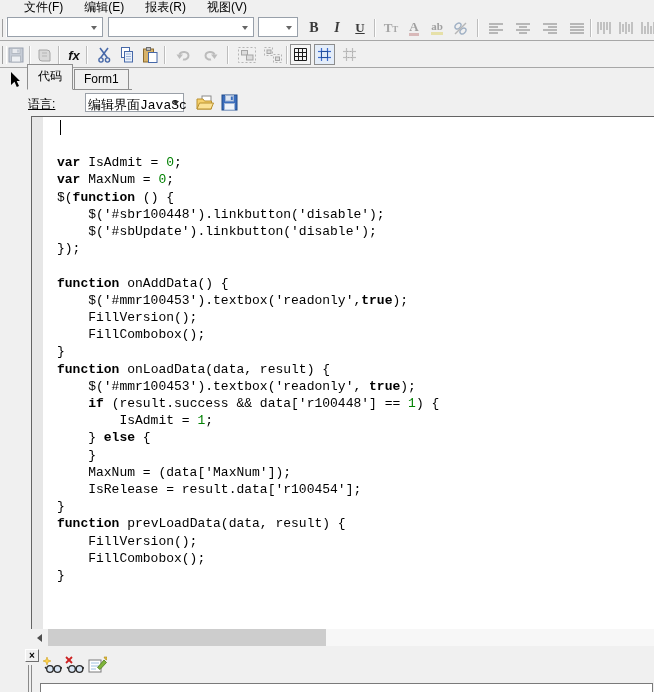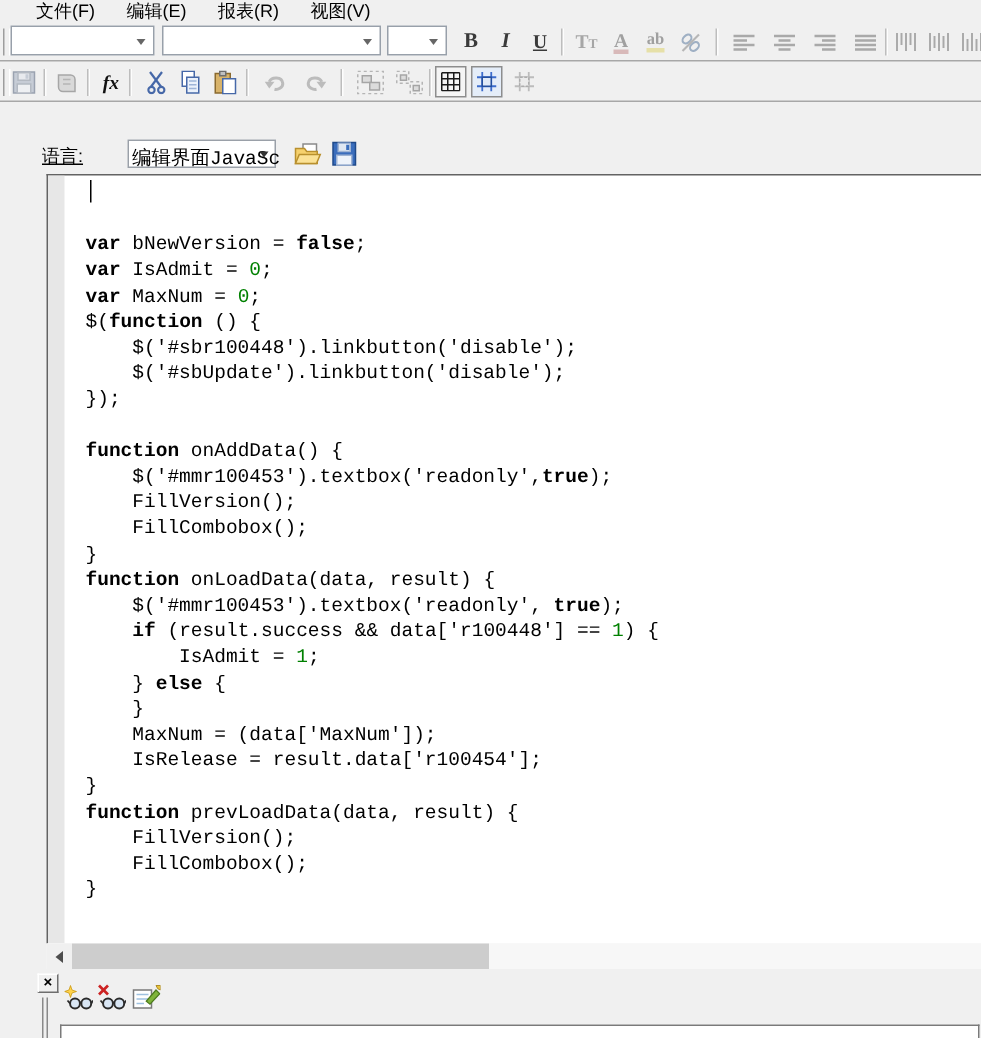--- a/index.html
+++ b/index.html
@@ -19,21 +19,21 @@
   .combo{position:absolute;top:2px;height:20px;background:#fff;border:1px solid #98a0aa;box-sizing:border-box;}
   .combo .cval{position:absolute;left:4px;top:3px;font-size:11px;color:#222;}
   .combo .carr{position:absolute;right:5px;top:8px;width:0;height:0;border-left:3.5px solid transparent;border-right:3.5px solid transparent;border-top:4px solid #666;}
   .tbtn{position:absolute;top:2px;width:22px;height:22px;display:flex;align-items:center;justify-content:center;}
   .tbtn.small{width:21px;height:21px;}
   .bordered{border:1px solid #8d8d8d;background:#f5f5f5;box-sizing:border-box;}
   .active-toggle{background:#e4edf9;}
   .glyphB{font-family:"Liberation Serif","DejaVu Serif",serif;font-weight:bold;font-size:14px;color:#3a3a3a;}
   .glyphI{font-family:"Liberation Serif","DejaVu Serif",serif;font-style:italic;font-weight:bold;font-size:14px;color:#3a3a3a;}
   .glyphU{font-family:"Liberation Serif","DejaVu Serif",serif;font-size:13px;text-decoration:underline;font-weight:bold;color:#3a3a3a;}
-  .glyphFx{font-family:Liberation Serif, serif;font-style:italic;font-weight:bold;font-size:13px;color:#111;}
+  .glyphFx{font-family:Liberation Sans, sans-serif;font-style:italic;font-weight:bold;font-size:13px;color:#111;}
   .glyphTT{font-family:"Liberation Serif","DejaVu Serif",serif;color:#a6a6a6;font-size:13px;font-weight:bold;}
   .glyphTT small{font-size:9px;}
   .glyphA{font-family:"Liberation Serif","DejaVu Serif",serif;color:#a0a0a0;font-weight:bold;font-size:13px;border-bottom:3px solid #d8b9b9;line-height:12px;}
   .glyphab{font-family:"Liberation Serif","DejaVu Serif",serif;color:#a0a0a0;font-weight:bold;font-size:11px;border-bottom:3px solid #e6e0a8;line-height:11px;}
 
   
   .tabrow{position:absolute;left:0;top:68px;width:100%;height:22px;}
   .pointer-tool{position:absolute;left:8px;top:3px;}
   .tabstrip{position:absolute;left:27px;bottom:0;border-bottom:1px solid #8e8e8e;padding-right:2px;}
   .tab{display:inline-block;vertical-align:bottom;border:1px solid #8e8e8e;border-bottom:none;background:#f0f0f0;
@@ -323,20 +323,28 @@
           <line x1="0" y1="3.5" x2="13" y2="3.5"></line>
             <line x1="0" y1="9.5" x2="13" y2="9.5"></line>
           <line x1="3.5" y1="0" x2="3.5" y2="13"></line>
             <line x1="9.5" y1="0" x2="9.5" y2="13"></line>
         </g>
         <rect x="3.5" y="3.5" width="6" height="6" fill="#ececec" stroke="#adadad" stroke-dasharray="2 1"></rect>
       </svg>
       </div>
   </div>
 
+  <div class="tabrow">
+    <div class="pointer-tool">
+      <svg width="13" height="17">
+        <polygon points="3,1 3,14 6.5,10.8 8.8,16 11,15 8.7,10 12,10" fill="#000"></polygon>
+      </svg>
+    </div>
+    <div class="tabstrip"><span class="tab active">代码</span><span class="tab">Form1</span></div>
+  </div>
 
   <div class="langbar">
     <span class="lang-label">语言:</span>
     <div class="lang-combo">
       <span class="cval">编辑界面JavaSc</span>
       <span class="carr"></span>
     </div>
     <div class="lang-btn" style="left:195px;">
       <svg width="20" height="16">
         <rect x="6" y="1" width="9" height="7" fill="#fff" stroke="#8a8a8a"></rect>
@@ -352,21 +360,20 @@
         <rect x="3.5" y="9.5" width="10" height="6.5" fill="#eef3fa" stroke="#9fb4d4"></rect>
       </svg>
       </div>
   </div>
 
   <div class="editor">
     <div class="gutter"></div>
     <div class="caret"></div>
     <div class="code-lines">
         <div class="code-line">&nbsp;</div>
-        <div class="code-line"><b>var</b> bNewVersion = <b>false</b>;</div>
         <div class="code-line"><b>var</b> IsAdmit = <span class="num">0</span>;</div>
         <div class="code-line"><b>var</b> MaxNum = <span class="num">0</span>;</div>
         <div class="code-line">$(<b>function</b> () {</div>
         <div class="code-line">    $('#sbr100448').linkbutton('disable');</div>
         <div class="code-line">    $('#sbUpdate').linkbutton('disable');</div>
         <div class="code-line">});</div>
         <div class="code-line">&nbsp;</div>
         <div class="code-line"><b>function</b> onAddData() {</div>
         <div class="code-line">    $('#mmr100453').textbox('readonly',<b>true</b>);</div>
         <div class="code-line">    FillVersion();</div>

